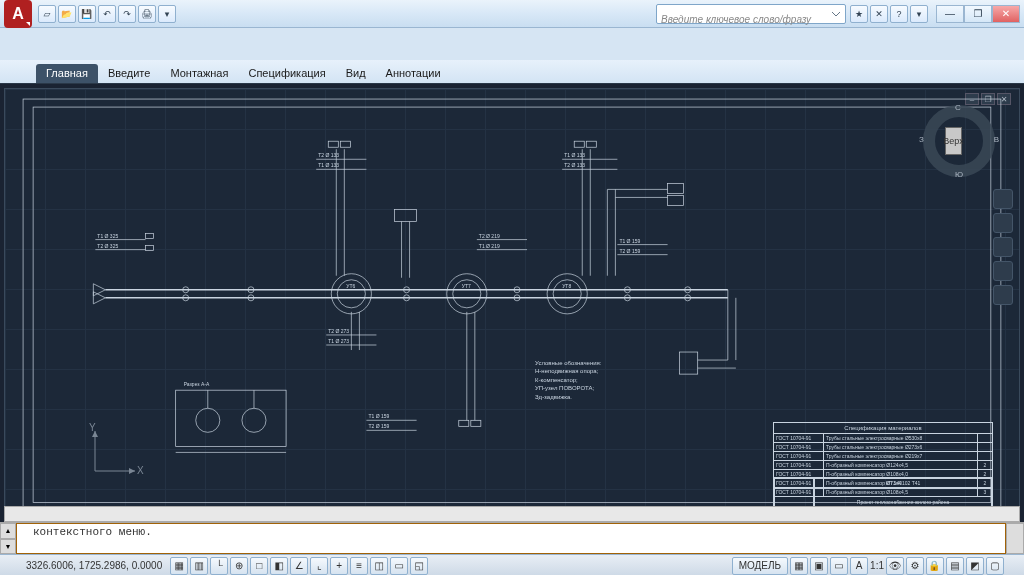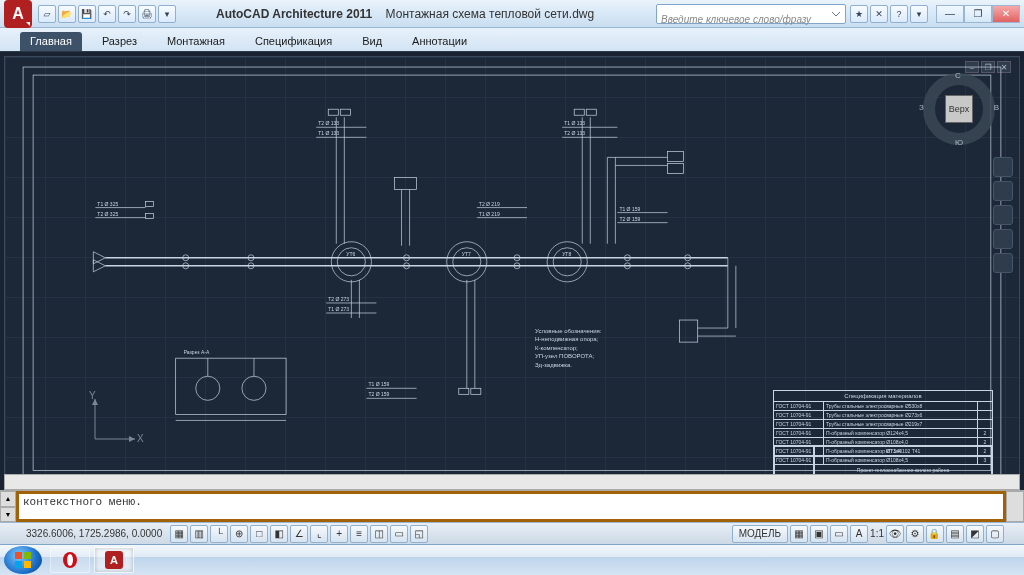--- a/index.html
+++ b/index.html
@@ -14,41 +14,41 @@
 .title-text { flex: 0 0 auto; margin-left: 40px; font-size: 12px; color: #333; }
 .title-text b { font-weight: 600; }
 .title-gap { flex: 1; }
 .searchbox { width: 190px; height: 20px; background: #fff; border: 1px solid #7fa6c9; border-radius: 2px; padding: 12px 18px 0 4px; font-size: 10px; color: #888; font-style: italic; display:flex;align-items:center;position:relative; }
 .searchbox svg{position:absolute;right:2px;top:2px;}
 .win-btns { display: flex; margin-left: 8px; gap:0; }
 .win-btn { width: 28px; height: 18px; border: 1px solid #9ab6d1; background: linear-gradient(#f1f8ff,#d5e7f7); display:flex;align-items:center;justify-content:center;font-size:10px;color:#345; }
 .win-btn.close { background: linear-gradient(#f7a9a9,#e06262); color:#fff; }
 
 
-.ribbon { height: 24px; background: linear-gradient(#e7f1fb,#d3e4f4); display: flex; align-items: flex-end; padding-left: 20px; border-bottom: 1px solid #2a3848; gap:10px;}
+.ribbon { height: 24px; background: linear-gradient(#e7f1fb,#d3e4f4); display: flex; align-items: flex-end; padding-left: 36px; border-bottom: 1px solid #2a3848; gap:0;margin-top:32px;}
 .tab { padding: 3px 10px 4px; font-size: 11px; color: #1a1a1a; border-radius: 3px 3px 0 0; cursor:pointer;}
 .tab.active { background: #3d5268; color: #fff; }
 
 
 .canvas-wrap { position: relative; height: 438px; background: #1a2332; }
 .canvas { position: absolute; inset: 4px 4px 0 4px; background: #1c2838; border: 1px solid #3a4a5c; overflow:hidden; }
 .grid { position:absolute; inset:0; background-image:
   linear-gradient(#243244 1px, transparent 1px),
   linear-gradient(90deg,#243244 1px, transparent 1px);
   background-size: 40px 40px; }
 .drawing { position:absolute; inset:0; }
 .drawing line,.drawing rect,.drawing circle,.drawing path{stroke:#c9d4e0;fill:none;stroke-width:0.7;}
 .drawing text{fill:#c9d4e0;font-size:5px;font-family:Arial;}
 .drawing .thick{stroke-width:1.4;}
 .sheet-border{stroke:#c9d4e0;stroke-width:1.5;fill:none;}
 
 
 .viewcube { position:absolute; top:16px; right:24px; width:72px; height:72px; }
 .viewcube .ring{position:absolute;inset:0;border:12px solid #3a4856;border-radius:50%;opacity:0.85;}
-.viewcube .face{position:absolute;top:22px;left:22px;width:28px;height:28px;background:#c8c8c8;border:1px solid #666;display:flex;align-items:center;justify-content:center;font-size:9px;color:#333;}
+.viewcube .face{position:absolute;top:22px;left:22px;width:17px;height:28px;background:#c8c8c8;border:1px solid #666;display:flex;align-items:center;justify-content:center;font-size:9px;color:#333;}
 .viewcube .lbl{position:absolute;font-size:8px;color:#aeb8c4;}
 
 
 .navbar { position:absolute; right:6px; top:100px; width:20px; display:flex; flex-direction:column; gap:4px; }
 .navbar div{width:20px;height:20px;background:#2e3c4c;border:1px solid #445568;border-radius:3px;}
 
 
 .mdicontrols{position:absolute;top:4px;right:8px;display:flex;gap:2px;}
 .mdicontrols span{width:14px;height:12px;background:#2e3c4c;border:1px solid #556;display:flex;align-items:center;justify-content:center;color:#aeb8c4;font-size:8px;}
 
@@ -71,21 +71,21 @@
 .ucs line{stroke:#7a8694;stroke-width:1;}
 .ucs text{fill:#7a8694;font-size:10px;}
 
 
 .hscroll{position:absolute;left:4px;right:4px;bottom:0;height:16px;background:#e8e8e8;border:1px solid #aaa;}
 
 
 .cmdline { height: 32px; background:#f3f3f3; border-top:1px solid #aaa; display:flex; }
 .cmd-arrows{width:16px;display:flex;flex-direction:column;}
 .cmd-arrows span{flex:1;background:#ddd;border:1px solid #aaa;font-size:7px;display:flex;align-items:center;justify-content:center;}
-.cmd-input{flex:1;background:#fff;border:3px solid #a16207;padding:2px 4px;font-family:"Courier New",monospace;font-size:11px;color:#333;}
+.cmd-input{flex:1;background:#fff;border:1px solid #a16207;padding:2px 16px;font-family:"Courier New",monospace;font-size:11px;color:#333;}
 .cmd-thumb{width:18px;background:#ddd;border:1px solid #aaa;}
 
 
 .statusbar { height:22px;background:linear-gradient(#e8eef5,#cdd9e6);border-top:1px solid #9ab6d1;display:flex;align-items:center;padding:0 20px;font-size:10px;color:#333;gap:2px;}
 .statusbar .coords{padding:0 6px;}
 .statusbar .sep{flex:1;}
 .sbtn{width:18px;height:18px;background:linear-gradient(#f5f9fd,#d6e3f0);border:1px solid #8fb0cf;border-radius:2px;display:flex;align-items:center;justify-content:center;}
 .model-btn{padding:0 6px;height:18px;background:linear-gradient(#f5f9fd,#d6e3f0);border:1px solid #8fb0cf;border-radius:2px;display:flex;align-items:center;}
 
 
@@ -106,24 +106,20 @@
   <div class="app-logo">A</div>
   <div class="qat">
     <div class="qat-btn">▱</div>
     <div class="qat-btn">📂</div>
     <div class="qat-btn">💾</div>
     <div class="qat-btn">↶</div>
     <div class="qat-btn">↷</div>
     <div class="qat-btn">🖨</div>
     <div class="qat-btn">▾</div>
   </div>
-  <div class="title-text">
-    <b>AutoCAD Architecture 2011</b>&nbsp;&nbsp;&nbsp;
-    <span>Монтажная схема тепловой сети.dwg</span>
-  </div>
   <div class="title-gap"></div>
   <div class="searchbox">
     <span>Введите ключевое слово/фразу</span>
     <svg width="14" height="14">
         <path d="M3 5l4 4 4-4" stroke="#678" fill="none"></path>
       </svg>
   </div>
   <div class="qat" style="margin-left:4px">
     <div class="qat-btn">★</div>
     <div class="qat-btn">✕</div>
@@ -132,21 +128,21 @@
   </div>
   <div class="win-btns">
     <div class="win-btn">—</div>
     <div class="win-btn">❐</div>
     <div class="win-btn close">✕</div>
   </div>
 </div>
 
 <div class="ribbon">
   <div class="tab active">Главная</div>
-  <div class="tab">Разрез</div>
+  <div class="tab">Введите</div>
   <div class="tab">Монтажная</div>
   <div class="tab">Спецификация</div>
   <div class="tab">Вид</div>
   <div class="tab">Аннотации</div>
 </div>
 
 <div class="canvas-wrap">
   <div class="canvas">
     <div class="grid"></div>
 

